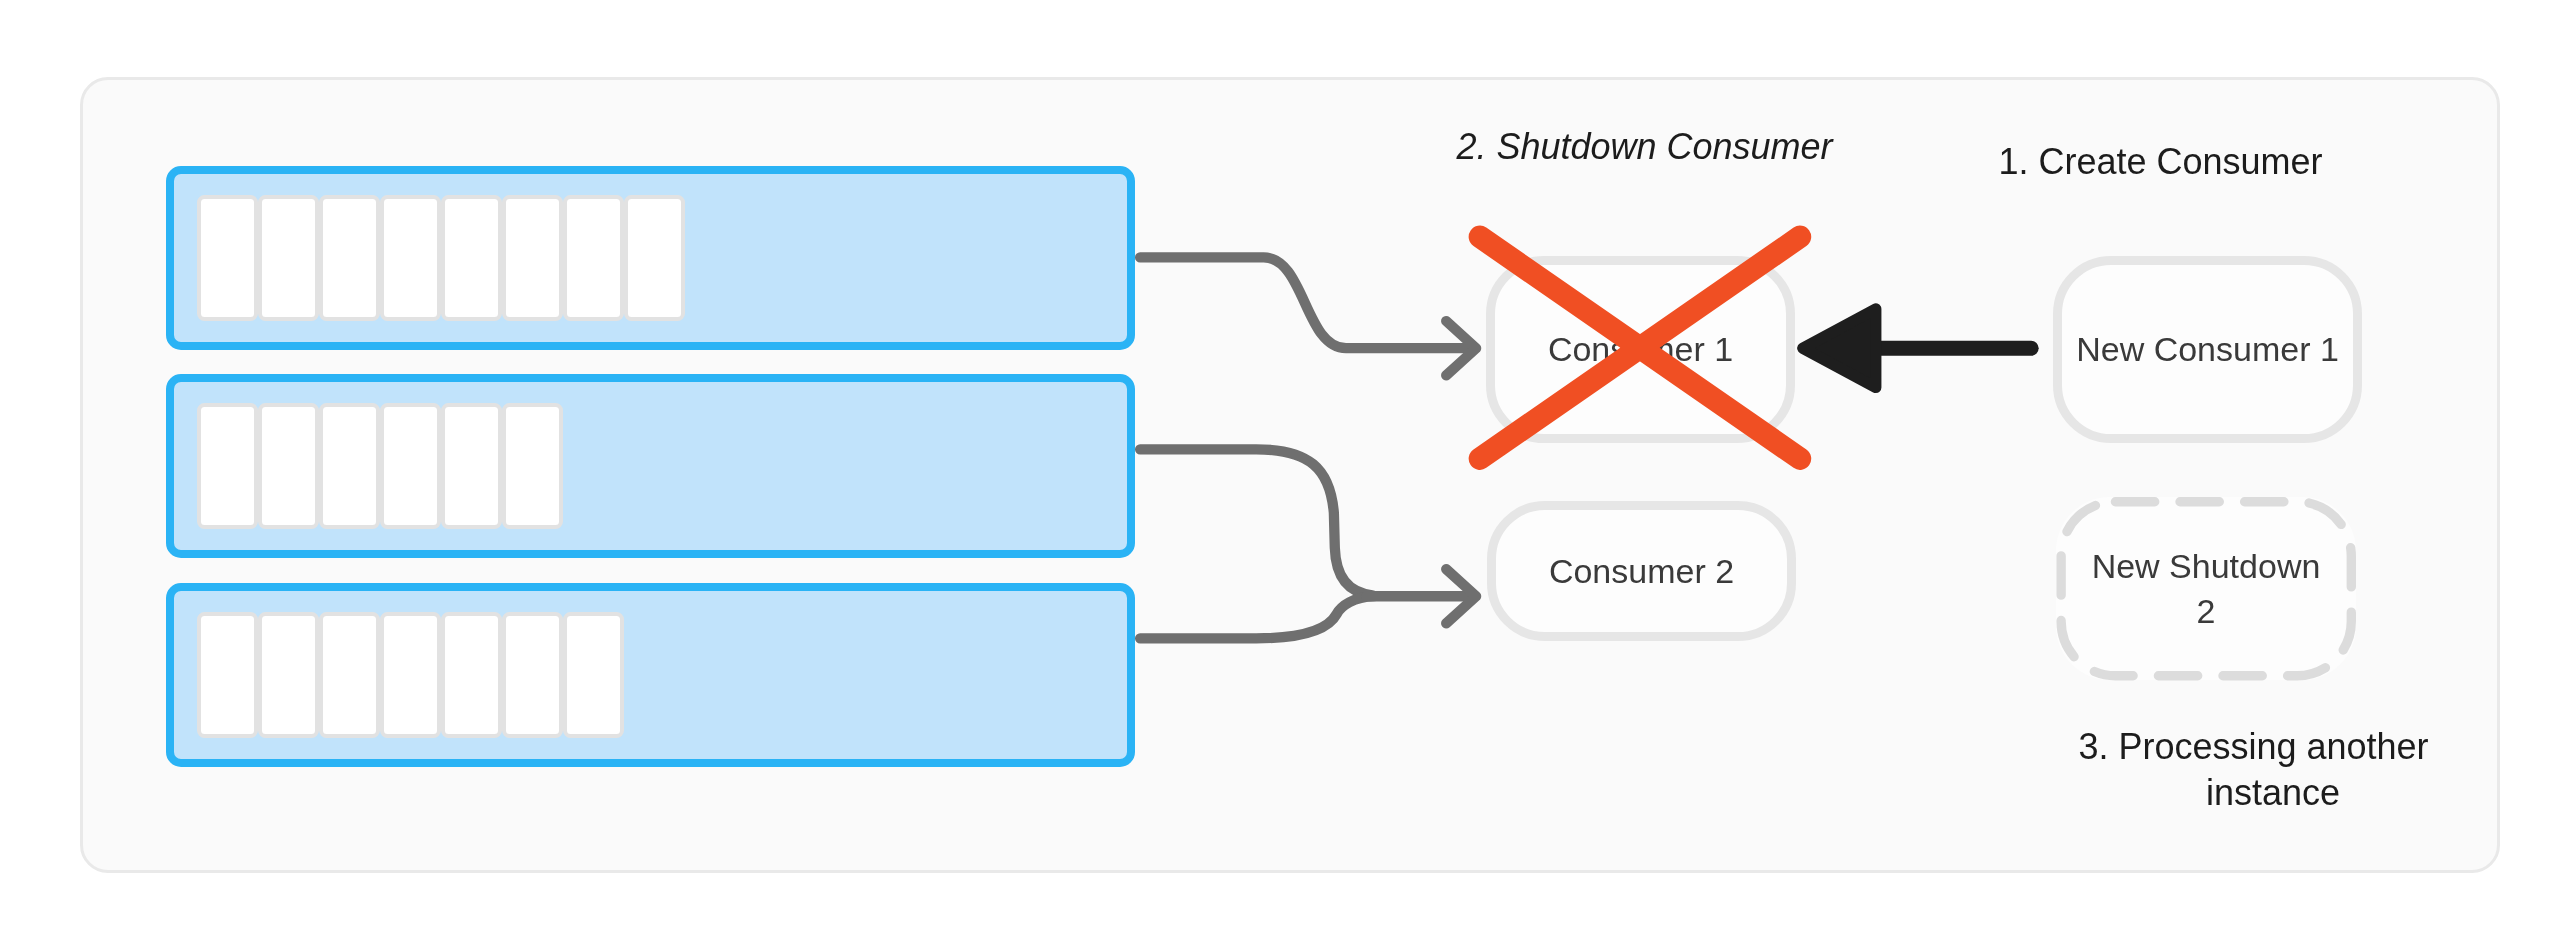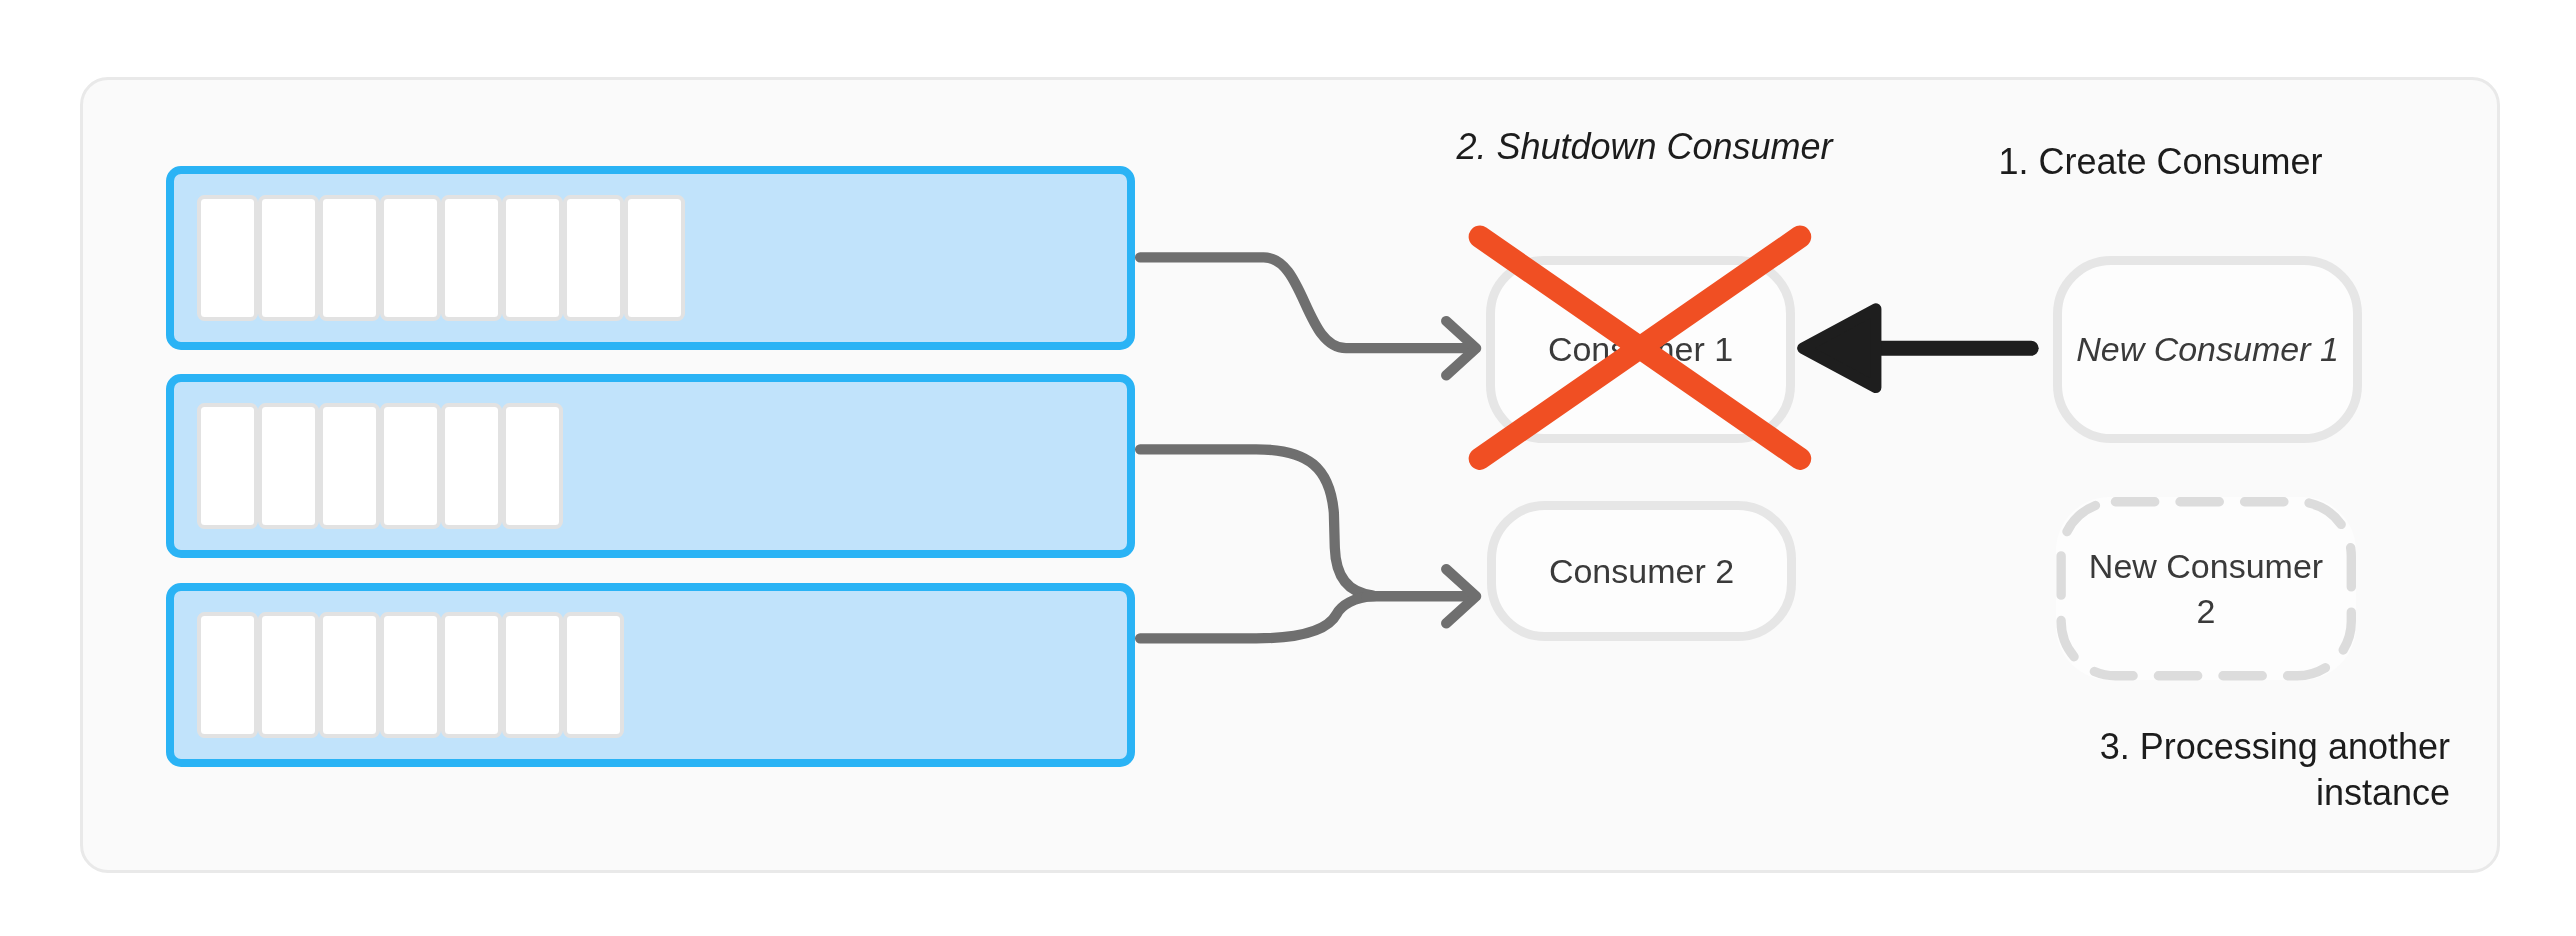--- a/index.html
+++ b/index.html
@@ -61,35 +61,35 @@
     flex-direction: column;
     align-items: center;
     justify-content: center;
     font-size: 34px;
     line-height: 45px;
     color: var(--box_text, #3a3a3a);
     text-align: center;
   }
   .box-consumer-1 { left: 1486px; top: 256px; width: 309px; height: 187px; }
   .box-consumer-2 { left: 1487px; top: 501px; width: 309px; height: 140px; }
-  .box-new-consumer-1 { left: 2053px; top: 256px; width: 309px; height: 187px; font-style: italic; }
+  .box-new-consumer-1 { left: 2053px; top: 256px; width: 309px; height: 187px; }
   .box-new-consumer-2 {
     left: 2056px; top: 497px; width: 300px; height: 183px;
     border: none; 
     border-radius: 54px;
   }
   .note {
     position: absolute;
     font-size: 36px;
     line-height: 46px;
     color: var(--note_text, #1c1c1c);
   }
   .note-shutdown { left: 1420px; top: 124px; width: 449px; text-align: center; font-style: italic; }
   .note-create { left: 1936px; top: 139px; width: 449px; text-align: center; }
-  .note-processing { left: 2057px; top: 724px; width: 393px; text-align: right; }
+  .note-processing { left: 2057px; top: 724px; width: 393px; text-align: center; }
   .note-processing .line2 { margin-left: 39px; }
   .overlay {
     position: absolute;
     left: 0; top: 0;
     width: 2576px; height: 936px;
     pointer-events: none;
   }
   .gray-line {
     stroke: var(--arrow_gray, #6f6f6f);
     stroke-width: 11;
@@ -167,21 +167,21 @@
   <div class="box box-consumer-1">
     <span>Consumer 1</span>
   </div>
   <div class="box box-consumer-2">
     <span>Consumer 2</span>
   </div>
   <div class="box box-new-consumer-1">
     <span>New Consumer 1</span>
   </div>
   <div class="box box-new-consumer-2">
-    <span>New Consumer</span>
+    <span>New Shutdown</span>
     <span>2</span>
   </div>
 
   <div class="note note-shutdown">2. Shutdown Consumer</div>
   <div class="note note-create">1. Create Consumer</div>
   <div class="note note-processing">
     <div class="line1">3. Processing another</div>
     <div class="line2">instance</div>
   </div>
 

